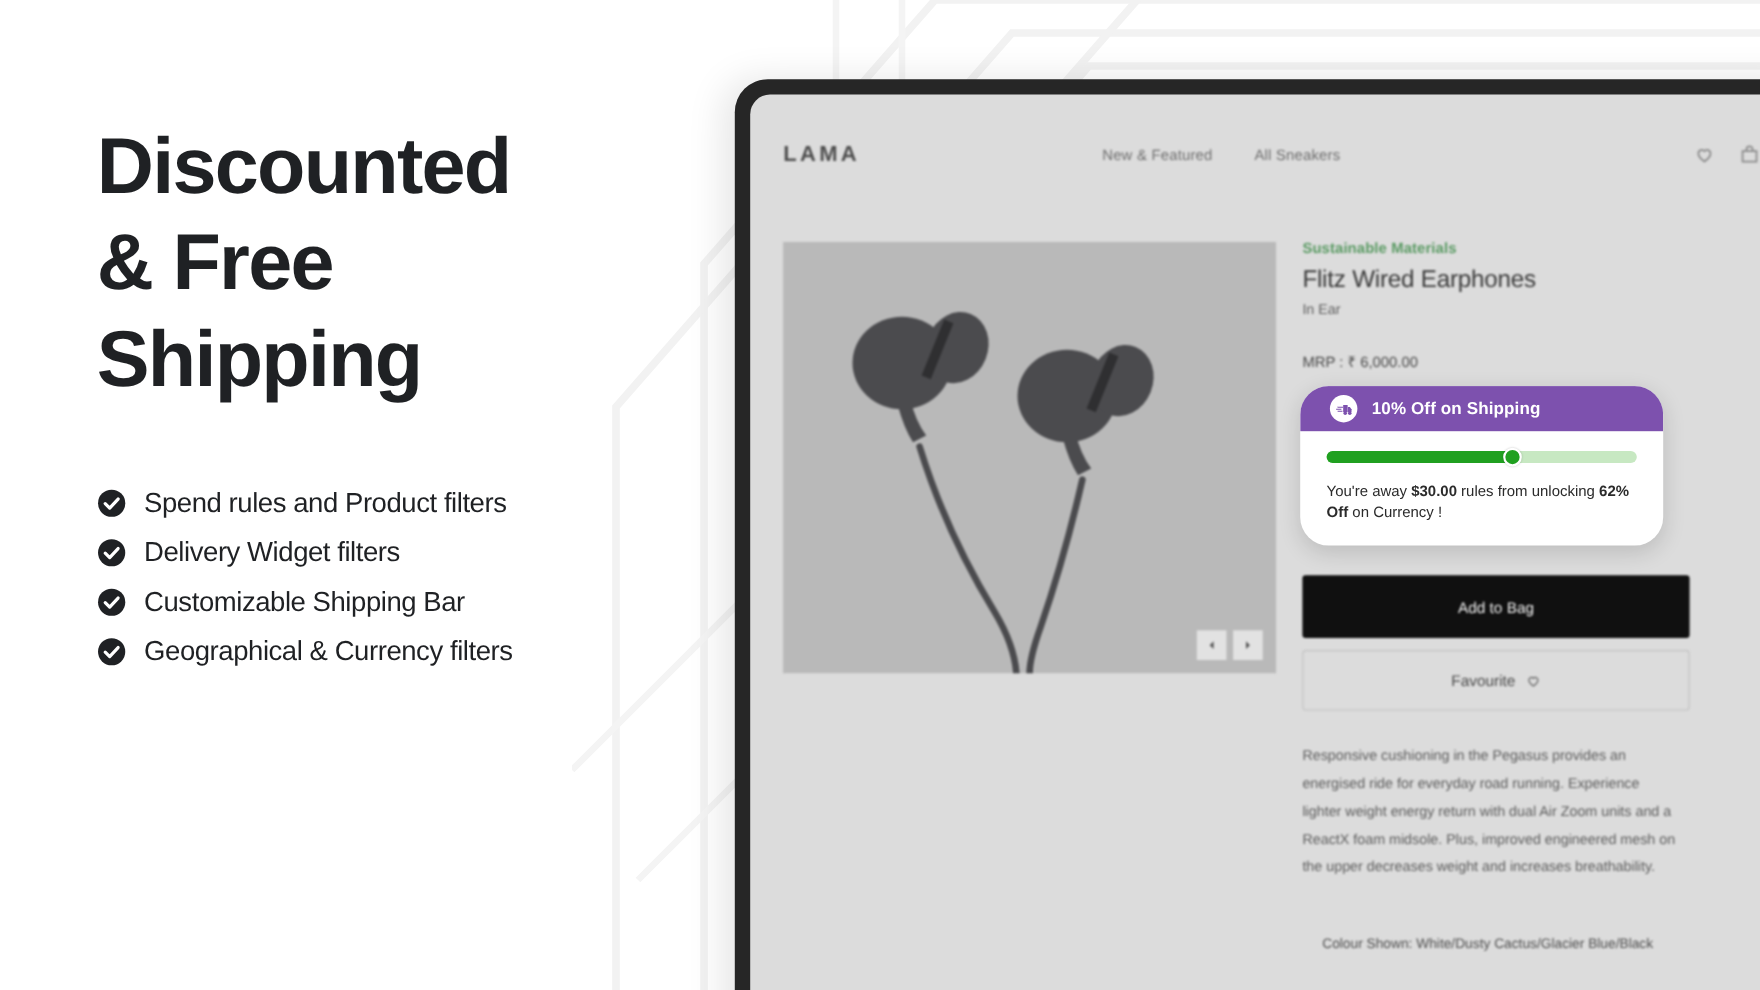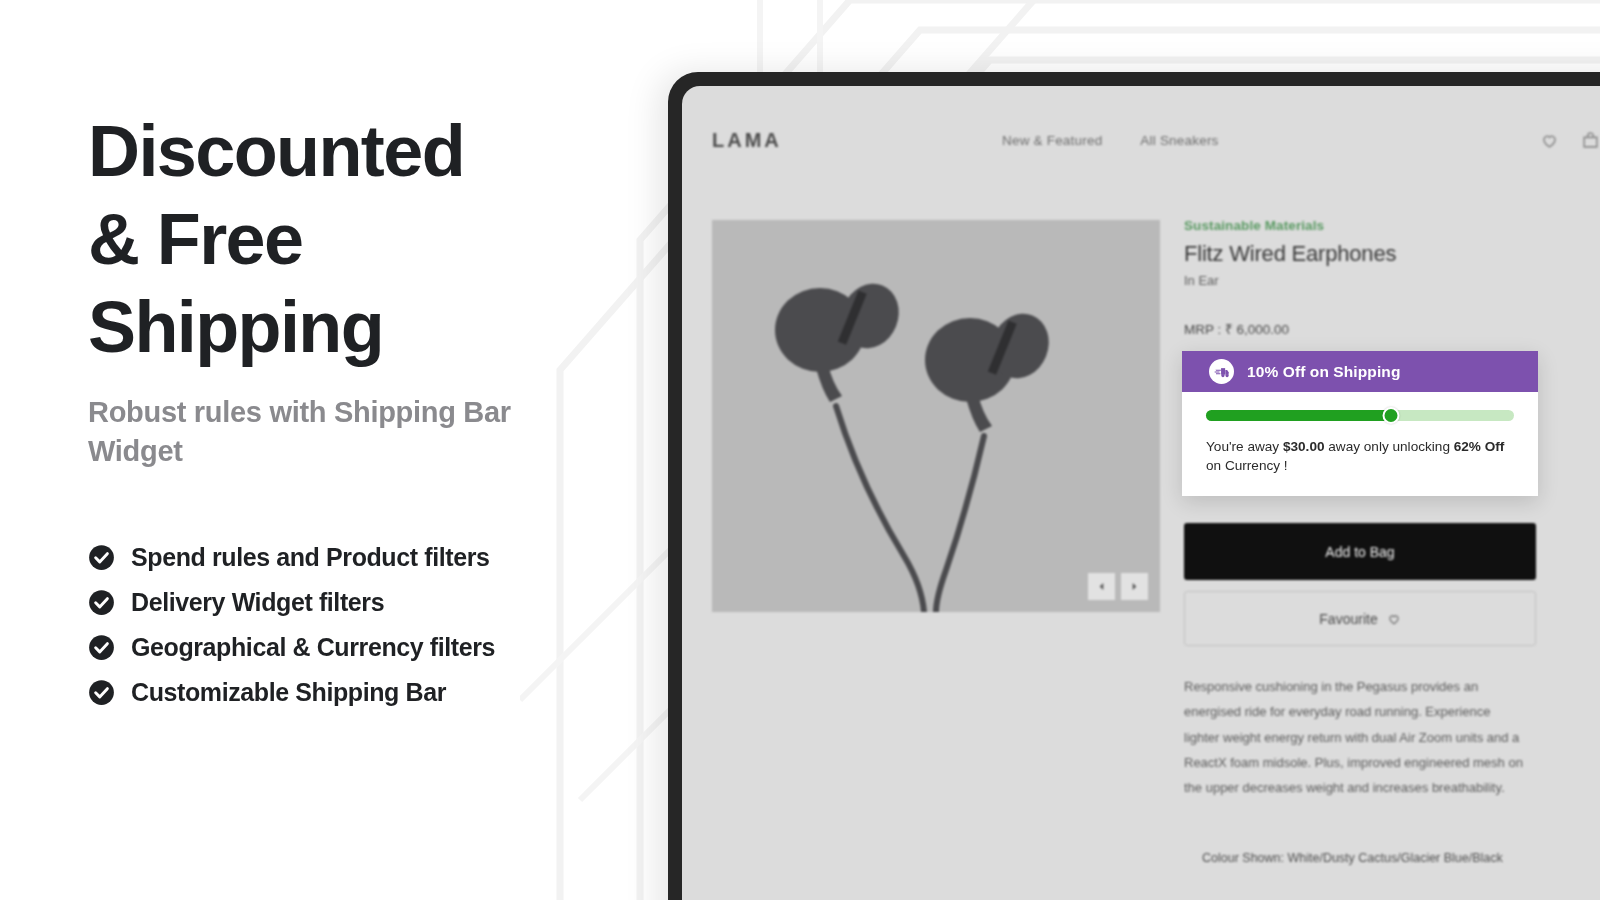--- a/index.html
+++ b/index.html
@@ -36,21 +36,21 @@
   }
   .feature-list { margin-top: 72px; }
   .feature-row {
     display: flex; align-items: center; gap: 16px; margin-bottom: 16px;
   }
   .check-icon {
     flex: 0 0 auto; width: 27px; height: 27px;
     display: block;
   }
   .feature-label {
-    font-size: 25px; font-weight: 700; color: #1f2124; letter-spacing: -0.4px;
+    font-size: 25px; font-weight: 400; color: #1f2124; letter-spacing: -0.4px;
     white-space: nowrap;
   }
 
   
   .device {
     position: absolute; left: 668px; top: 72px;
     width: 980px; height: 900px;
     background: #262626;
     border-radius: 30px 0 0 0;
     padding: 14px 0 0 14px;
@@ -128,25 +128,26 @@
     font-size: 13px; line-height: 1.95; color: #5d5d5d;
   }
   .colour-shown {
     position: absolute; left: 520px; top: 762px; width: 330px;
     font-size: 12.5px; line-height: 1.75; color: #4f4f4f;
   }
 
   
   .shipping-widget {
     position: absolute; left: 1182px; top: 351px;
-    width: 356px;
+    width: 330px;
     background: #ffffff;
     box-shadow: 0 6px 20px rgba(0,0,0,0.14);
     z-index: 9;
     overflow: hidden;
+    border-radius: 26px;
   }
   .sw-header {
     background: #7d51ae; height: 41px;
     display: flex; align-items: center; gap: 13px;
     padding-left: 27px;
   }
   .truck-badge {
     width: 25px; height: 25px; border-radius: 50%;
     background: #ffffff;
     display: flex; align-items: center; justify-content: center;
@@ -195,21 +196,20 @@
         <path d="M0 760 L240 520 L240 0"></path>
         <path d="M60 860 L300 620 L300 0"></path>
       </g>
     </svg>
   </div>
 
   <div class="left-col">
     <h1 class="headline">Discounted
 &amp; Free
 Shipping</h1>
-    <p class="subhead">Robust rules with Shipping Bar Widget</p>
 
     <div class="feature-list">
 
       <div class="feature-row">
         <svg class="check-icon" viewBox="0 0 24 24">
           <circle cx="12" cy="12" r="11" fill="#1f2124"></circle>
           <path d="M6.8 12.3 L10.4 15.9 L17.2 8.6" fill="none" stroke="#ffffff" stroke-width="2.6" stroke-linecap="round" stroke-linejoin="round"></path>
         </svg>
         <span class="feature-label">Spend rules and Product filters</span>
       </div>
@@ -220,29 +220,29 @@
           <path d="M6.8 12.3 L10.4 15.9 L17.2 8.6" fill="none" stroke="#ffffff" stroke-width="2.6" stroke-linecap="round" stroke-linejoin="round"></path>
         </svg>
         <span class="feature-label">Delivery Widget filters</span>
       </div>
 
       <div class="feature-row">
         <svg class="check-icon" viewBox="0 0 24 24">
           <circle cx="12" cy="12" r="11" fill="#1f2124"></circle>
           <path d="M6.8 12.3 L10.4 15.9 L17.2 8.6" fill="none" stroke="#ffffff" stroke-width="2.6" stroke-linecap="round" stroke-linejoin="round"></path>
         </svg>
-        <span class="feature-label">Geographical &amp; Currency filters</span>
+        <span class="feature-label">Customizable Shipping Bar</span>
       </div>
 
       <div class="feature-row">
         <svg class="check-icon" viewBox="0 0 24 24">
           <circle cx="12" cy="12" r="11" fill="#1f2124"></circle>
           <path d="M6.8 12.3 L10.4 15.9 L17.2 8.6" fill="none" stroke="#ffffff" stroke-width="2.6" stroke-linecap="round" stroke-linejoin="round"></path>
         </svg>
-        <span class="feature-label">Customizable Shipping Bar</span>
+        <span class="feature-label">Geographical &amp; Currency filters</span>
       </div>
 
     </div>
   </div>
 
   <div class="device">
     <div class="screen">
 
       <div class="site">
 
@@ -339,19 +339,19 @@
       <span class="sw-title">10% Off on Shipping</span>
     </div>
 
     <div class="sw-body">
       <div class="progress-wrap">
         <div class="progress-track" style="background: rgb(199, 232, 194);"></div>
         <div class="progress-fill" id="pfill" style="width: 60%; background: rgb(32, 160, 32);"></div>
         <div class="progress-knob" id="pknob" style="left: 60%; background: rgb(32, 160, 32);"></div>
       </div>
       <div class="sw-msg">
-        <span>You're away </span><b>$30.00</b><span> away only unlocking </span><b>62% Off</b><span> on Currency !</span>
+        <span>You're away </span><b>$30.00</b><span> rules from unlocking </span><b>62% Off</b><span> on Currency !</span>
       </div>
     </div>
 
   </div>
 
 </div>
 
 </body></html>

